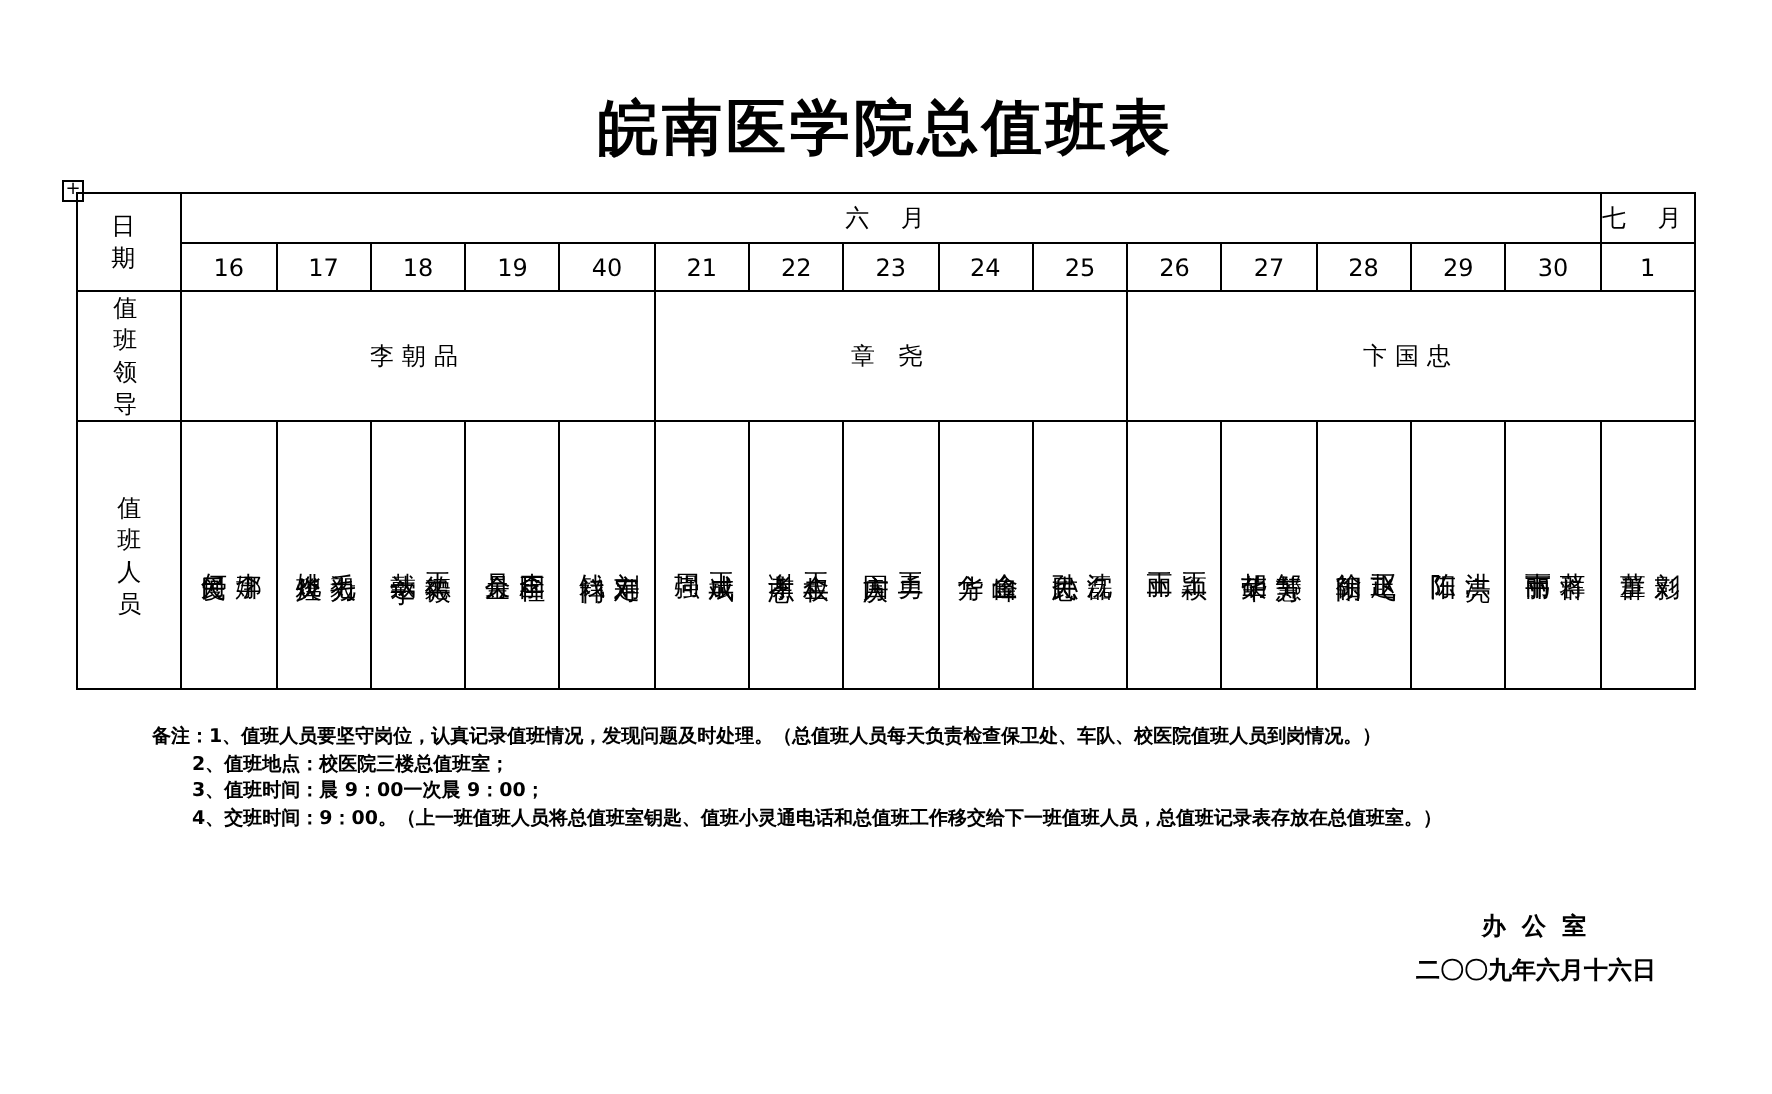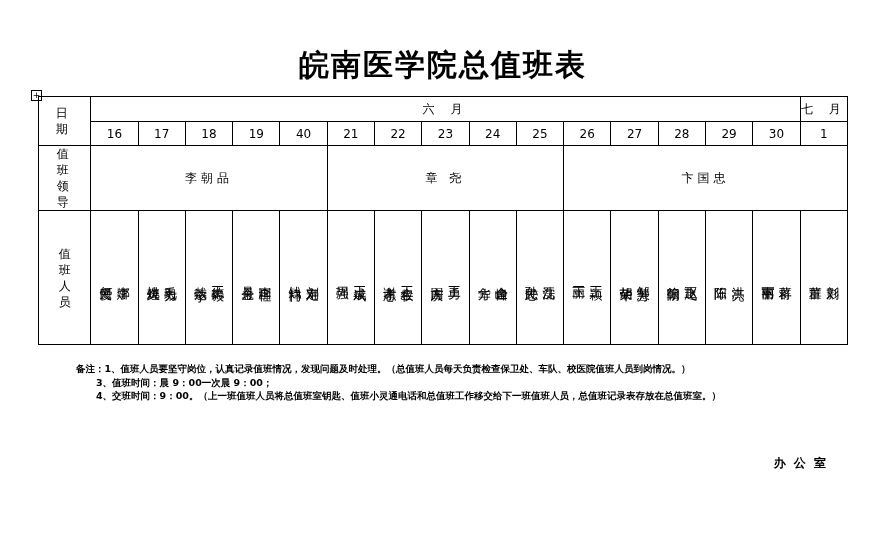--- a/index.html
+++ b/index.html
@@ -267,21 +267,23 @@
               <span class="vname">刘影</span>
             </div>
           </td>
         </tr>
       </tbody>
     </table>
   </div>
 
   <div class="notes">
     <div class="n0">备注：1、值班人员要坚守岗位，认真记录值班情况，发现问题及时处理。（总值班人员每天负责检查保卫处、车队、校医院值班人员到岗情况。）</div>
+    <div class="ni">2、值班地点：校医院三楼总值班室；</div>
     <div class="ni">3、值班时间：晨 9：00一次晨 9：00；</div>
     <div class="ni">4、交班时间：9：00。（上一班值班人员将总值班室钥匙、值班小灵通电话和总值班工作移交给下一班值班人员，总值班记录表存放在总值班室。）</div>
   </div>
 
   <div class="signature">
     <div>办  公  室</div>
+    <div class="sig-date">二〇〇九年六月十六日</div>
   </div>
 
 </div>
 
 </body></html>

